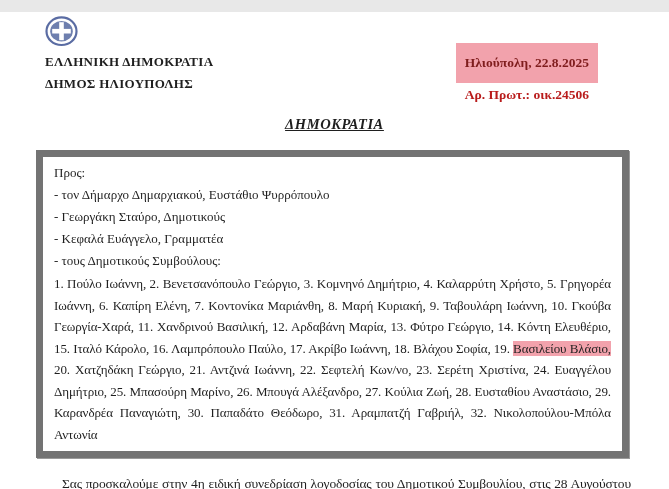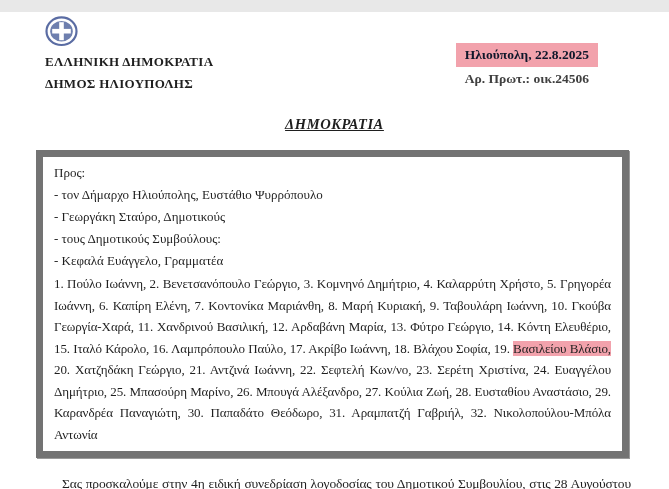--- a/index.html
+++ b/index.html
@@ -21,22 +21,22 @@
   }
   
   .header{position:relative;height:104px;}
   .header-left{position:absolute;left:45px;top:4px;}
   .emblem{display:block;}
   .emblem-ring{fill:none;stroke:var(--emblem);stroke-width:2.2px;}
   .emblem-core{fill:var(--emblem-fill);}
   .emblem-cross{fill:#ffffff;}
   .org-lines{margin-top:4px;font-weight:bold;font-size:13px;line-height:22px;letter-spacing:.3px;}
   .header-right{position:absolute;top:31px;right:71px;text-align:center;font-weight:bold;font-size:13.5px;}
-  .place-date{display:inline-block;background:var(--hl);padding:4px 9px;color:#0f172a;}
-  .protocol{margin-top:4px;color:#404040;font-family:Liberation Serif, serif;}
+  .place-date{display:inline-block;background:var(--hl);padding:12px 9px;color:#7f1d1d;}
+  .protocol{margin-top:4px;color:#b91c1c;font-family:Liberation Serif, serif;}
   
   .doc-title{
     text-align:center;
     font-size:14.5px;font-weight:bold;font-style:italic;
     text-decoration:underline;
     letter-spacing:.6px;
     margin:0 0 0 0;
   }
   
   .recipients-box{
@@ -88,22 +88,22 @@
     <div class="header-right">
       <span class="place-date">Ηλιούπολη, 22.8.2025</span>
       <div class="protocol">Αρ. Πρωτ.: οικ.24506</div>
     </div>
   </div>
 
   <div class="doc-title">ΔΗΜΟΚΡΑΤΙΑ</div>
 
   <div class="recipients-box">
     <div class="recipients-label">Προς:</div>
-    <div class="recipient-item">- τον Δήμαρχο Ηλιούπολης, Ευστάθιο Ψυρρόπουλο</div>
+    <div class="recipient-item">- τον Δήμαρχο Δημαρχιακού, Ευστάθιο Ψυρρόπουλο</div>
     <div class="recipient-item">- Γεωργάκη Σταύρο, Δημοτικούς</div>
+    <div class="recipient-item">- Κεφαλά Ευάγγελο, Γραμματέα</div>
     <div class="recipient-item">- τους Δημοτικούς Συμβούλους:</div>
-    <div class="recipient-item">- Κεφαλά Ευάγγελο, Γραμματέα</div>
     <p class="councilors"><span>1. Πούλο Ιωάννη, 2. Βενετσανόπουλο Γεώργιο, 3. Κομνηνό Δημήτριο, 4. Καλαρρύτη Χρήστο, 5. Γρηγορέα Ιωάννη, 6. Καπίρη Ελένη, 7. Κοντονίκα Μαριάνθη, 8. Μαρή Κυριακή, 9. Ταβουλάρη Ιωάννη, 10. Γκούβα Γεωργία-Χαρά, 11. Χανδρινού Βασιλική, 12. Αρδαβάνη Μαρία, 13. Φύτρο Γεώργιο, 14. Κόντη Ελευθέριο, 15. Ιταλό Κάρολο, 16. Λαμπρόπουλο Παύλο, 17. Ακρίβο Ιωάννη, 18. Βλάχου Σοφία, 19. </span><span class="seg-highlight">Βασιλείου Βλάσιο,</span><span> 20. Χατζηδάκη Γεώργιο, 21. Αντζινά Ιωάννη, 22. Σεφτελή Κων/νο, 23. Σερέτη Χριστίνα, 24. Ευαγγέλου Δημήτριο, 25. Μπασούρη Μαρίνο, 26. Μπουγά Αλέξανδρο, 27. Κούλια Ζωή, 28. Ευσταθίου Αναστάσιο, 29. Καρανδρέα Παναγιώτη, 30. Παπαδάτο Θεόδωρο, 31. Αραμπατζή Γαβριήλ, 32. Νικολοπούλου-Μπόλα Αντωνία</span></p>
   </div>
 
   <p class="invitation"><span>Σας προσκαλούμε στην </span><span class="seg-bold">4η ειδική συνεδρίαση λογοδοσίας</span><span> του Δημοτικού Συμβουλίου, </span><span class="seg-bold">στις 28 Αυγούστου 2025, ημέρα Πέμπτη και ώρα 17:00,</span><span> σύμφωνα με τις διατάξεις των άρθρων 4 και 6 του Ν.5056/2023 και το Ν.3852/2010 (Α’87), στην ειδική αίθουσα συνεδριάσεων του Δημαρχιακού Μεγάρου «Κώστας Κονδύλης» (Σοφ. Βενιζέλου αριθ. 114), με θέματα:</span></p>
 
 </div>
 
 </body></html>

